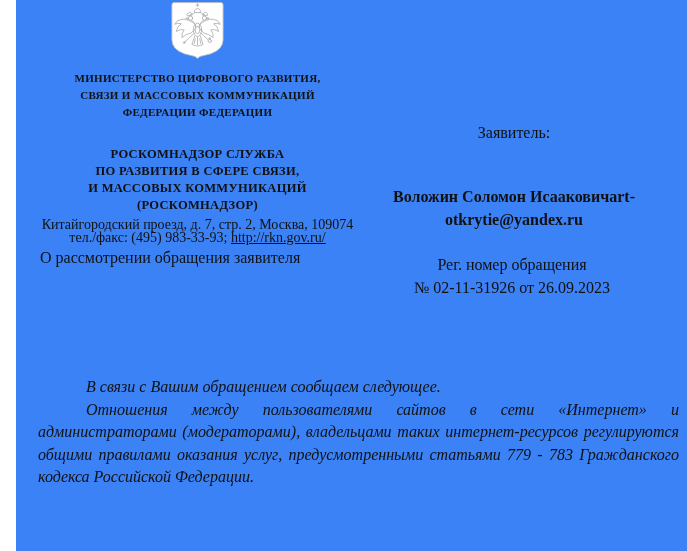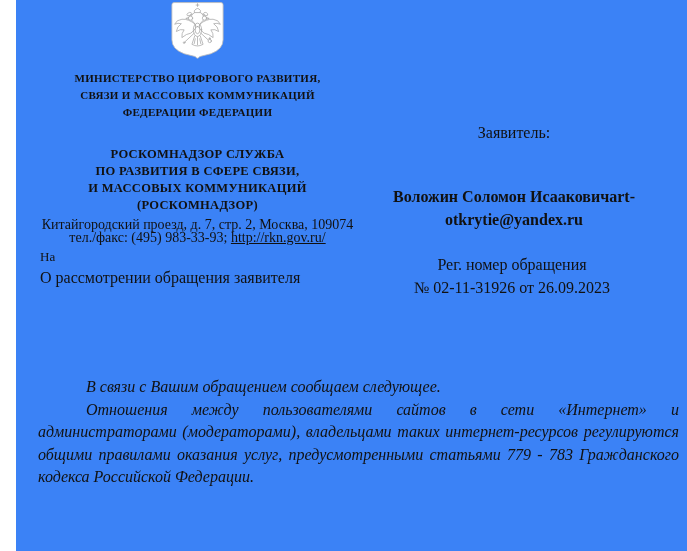--- a/index.html
+++ b/index.html
@@ -146,21 +146,20 @@
       <div>(РОСКОМНАДЗОР)</div>
     </div>
 
     <div class="address">
       <div>Китайгородский проезд, д. 7, стр. 2, Москва, 109074</div>
       <div>
         <span>тел./факс: (495) 983-33-93; </span><span class="link">http://rkn.gov.ru/</span>
       </div>
     </div>
 
-    <div class="reply-prefix">На</div>
     <div class="subject">О рассмотрении обращения заявителя</div>
   </div>
 
   <div class="col-right">
     <div class="applicant-label">Заявитель:</div>
     <div class="applicant-name">
       <div>Воложин Соломон Исааковичart-</div>
       <div>otkrytie@yandex.ru</div>
     </div>
     <div class="reg-number">

